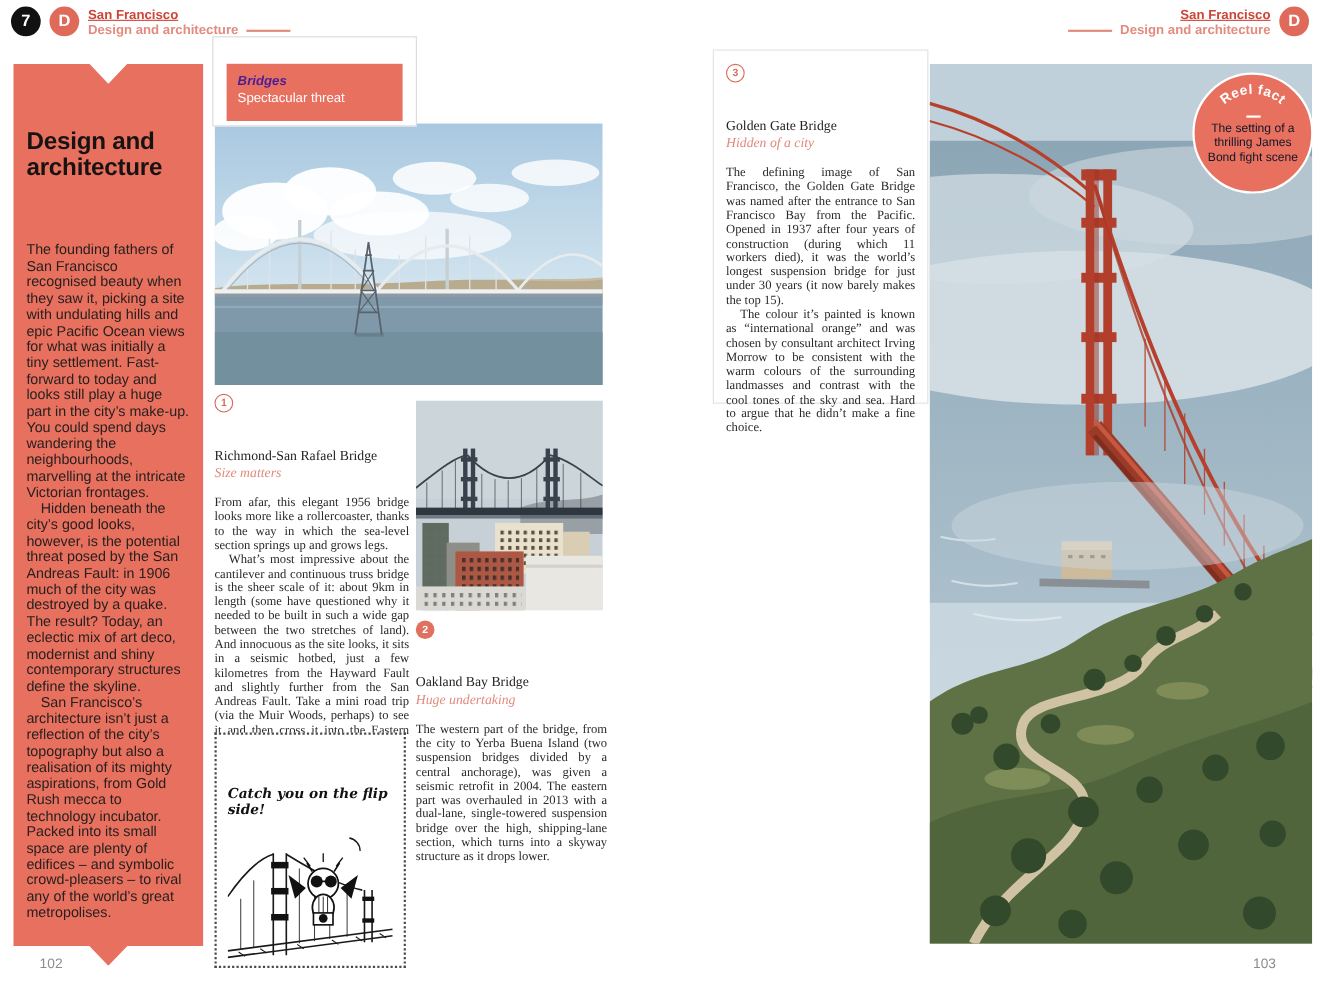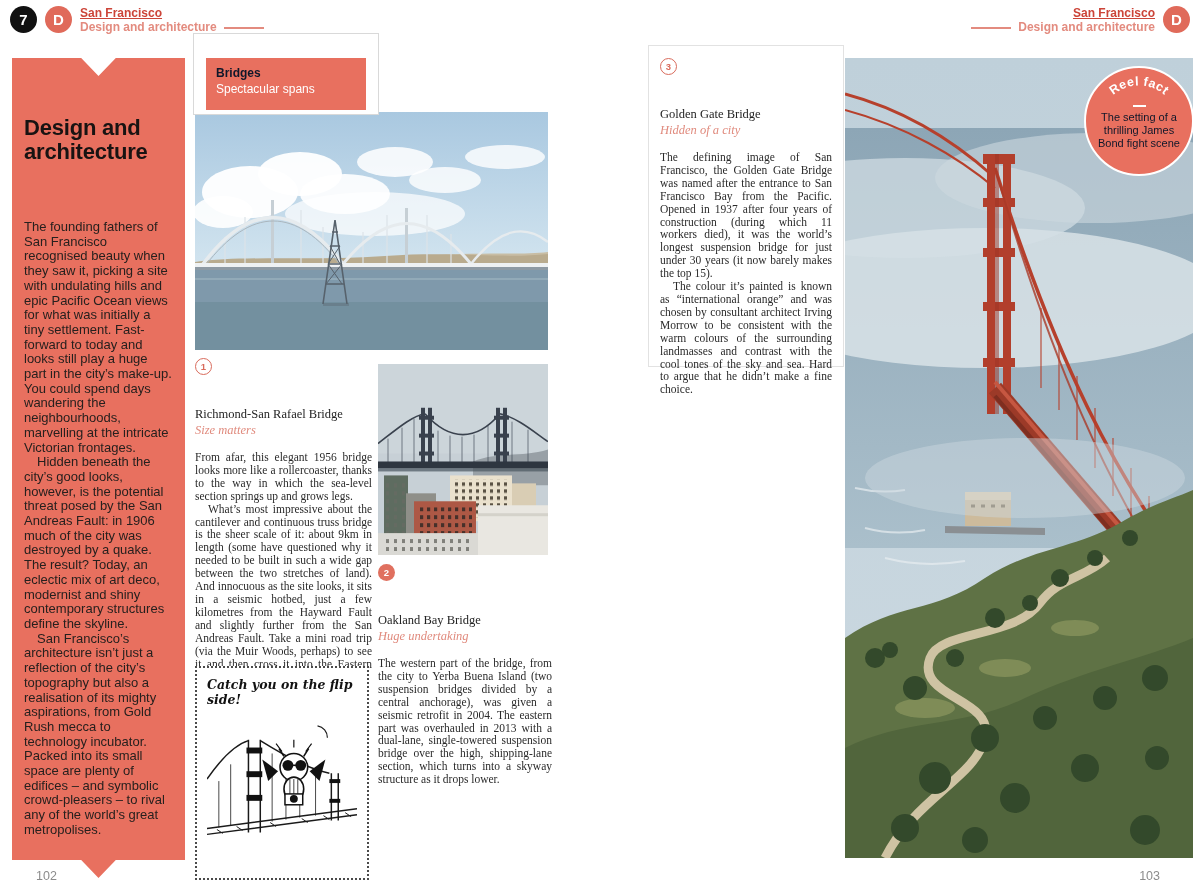--- a/index.html
+++ b/index.html
@@ -33,21 +33,21 @@
   .intro-title { font-size:22px; line-height:24px; font-weight:bold; color:#181312; letter-spacing:-.2px; }
   .intro-sub { margin-top:3px; font-size:19px; line-height:21px; font-weight:bold; color:#fff; }
   .sub-dash { display:inline-block; width:30px; height:3px; background:#fff; margin-right:8px; vertical-align:middle; }
   .intro-body { margin-top:56px; font-size:13px; line-height:14.7px; color:#27201e; }
   .intro-body p + p { text-indent:13px; }
 
   
   .cat-card { position:absolute; left:193px; top:33px; width:186px; height:82px; background:#fff;
               border:1px solid #d9d9d9; z-index:3; }
   .cat-box { margin:24px 12px 0 12px; height:52px; background:#e8705f; padding:8px 10px; }
-  .cat-title { font-size:12px; font-weight:bold; color:#0f172a; }
+  .cat-title { font-size:12px; font-weight:bold; color:#4c1d95;font-style:italic; }
   .cat-sub { font-size:12px; color:#fff; margin-top:2px; }
 
   
   .photo { position:absolute; overflow:hidden; }
   .photo svg { display:block; width:100%; height:100%; }
   .photo-richmond { left:195px; top:112px; width:353px; height:238px; }
   .photo-oakland  { left:378px; top:364px; width:170px; height:191px; }
   .photo-goldengate { left:845px; top:58px; width:348px; height:800px; }
 
   
@@ -63,21 +63,21 @@
   .art-title { font-family:"Liberation Serif", serif; font-size:12.5px; line-height:15px; color:#232323;margin-top:32px; }
   .art-tag { font-family:"Liberation Serif", serif; font-style:italic; font-size:12.5px; color:#e08a7d; margin-top:1px; }
   .art-body { margin-top:13px; font-family:"Liberation Serif", serif; font-size:11.5px; line-height:12.9px;
               color:#2a2a2a; text-align:justify; }
   .art-body p + p { text-indent:13px; }
 
   
   .flip-box { position:absolute; left:195px; top:666px; width:174px; height:214px; background:#fff;
               border:2px dotted #4a4a4a; padding:9px 10px 4px; z-index:2; }
   .flip-caption { font-family:"DejaVu Serif", serif; font-style:italic; font-weight:bold; font-size:12.5px;
-                  line-height:15px; color:#121212; }
+                  line-height:15px; color:#121212;margin-top:36px; }
   .flip-art { margin-top:3px; }
 
   
   .reel-fact { position:absolute; left:1084px; top:66px; width:110px; height:110px; border-radius:50%;
                background:#e8705f; border:2px solid #fff; z-index:4; }
   .reel-arc { position:absolute; inset:0; }
   .reel-content { position:absolute; inset:0; padding-top:37px; text-align:center; color:#0f172a; }
   .reel-dash { width:13px; height:2px; background:#fff; margin:0 auto 4px; }
   .reel-text { font-size:11px; line-height:13px; width:92px; margin:0 auto; }
 
@@ -113,21 +113,21 @@
     <div class="intro-body">
       <p>The founding fathers of San Francisco recognised beauty when they saw it, picking a site with undulating hills and epic Pacific Ocean views for what was initially a tiny settlement. Fast-forward to today and looks still play a huge part in the city’s make-up. You could spend days wandering the neighbourhoods, marvelling at the intricate Victorian frontages.</p>
       <p>Hidden beneath the city’s good looks, however, is the potential threat posed by the San Andreas Fault: in 1906 much of the city was destroyed by a quake. The result? Today, an eclectic mix of art deco, modernist and shiny contemporary structures define the skyline.</p>
       <p>San Francisco’s architecture isn’t just a reflection of the city’s topography but also a realisation of its mighty aspirations, from Gold Rush mecca to technology incubator. Packed into its small space are plenty of edifices – and symbolic crowd-pleasers – to rival any of the world’s great metropolises.</p>
     </div>
   </div>
 
   <div class="cat-card">
     <div class="cat-box">
       <div class="cat-title">Bridges</div>
-      <div class="cat-sub">Spectacular spans</div>
+      <div class="cat-sub">Spectacular threat</div>
     </div>
   </div>
 
   <div class="photo photo-richmond">
     <svg viewBox="0 0 353 238" preserveAspectRatio="none">
       <defs>
         <linearGradient id="p1sky" x1="0" y1="0" x2="0" y2="1">
           <stop offset="0" stop-color="#a9c8e0"></stop>
             <stop offset=".6" stop-color="#cfe2ee"></stop>
             <stop offset="1" stop-color="#dcebf3"></stop>

